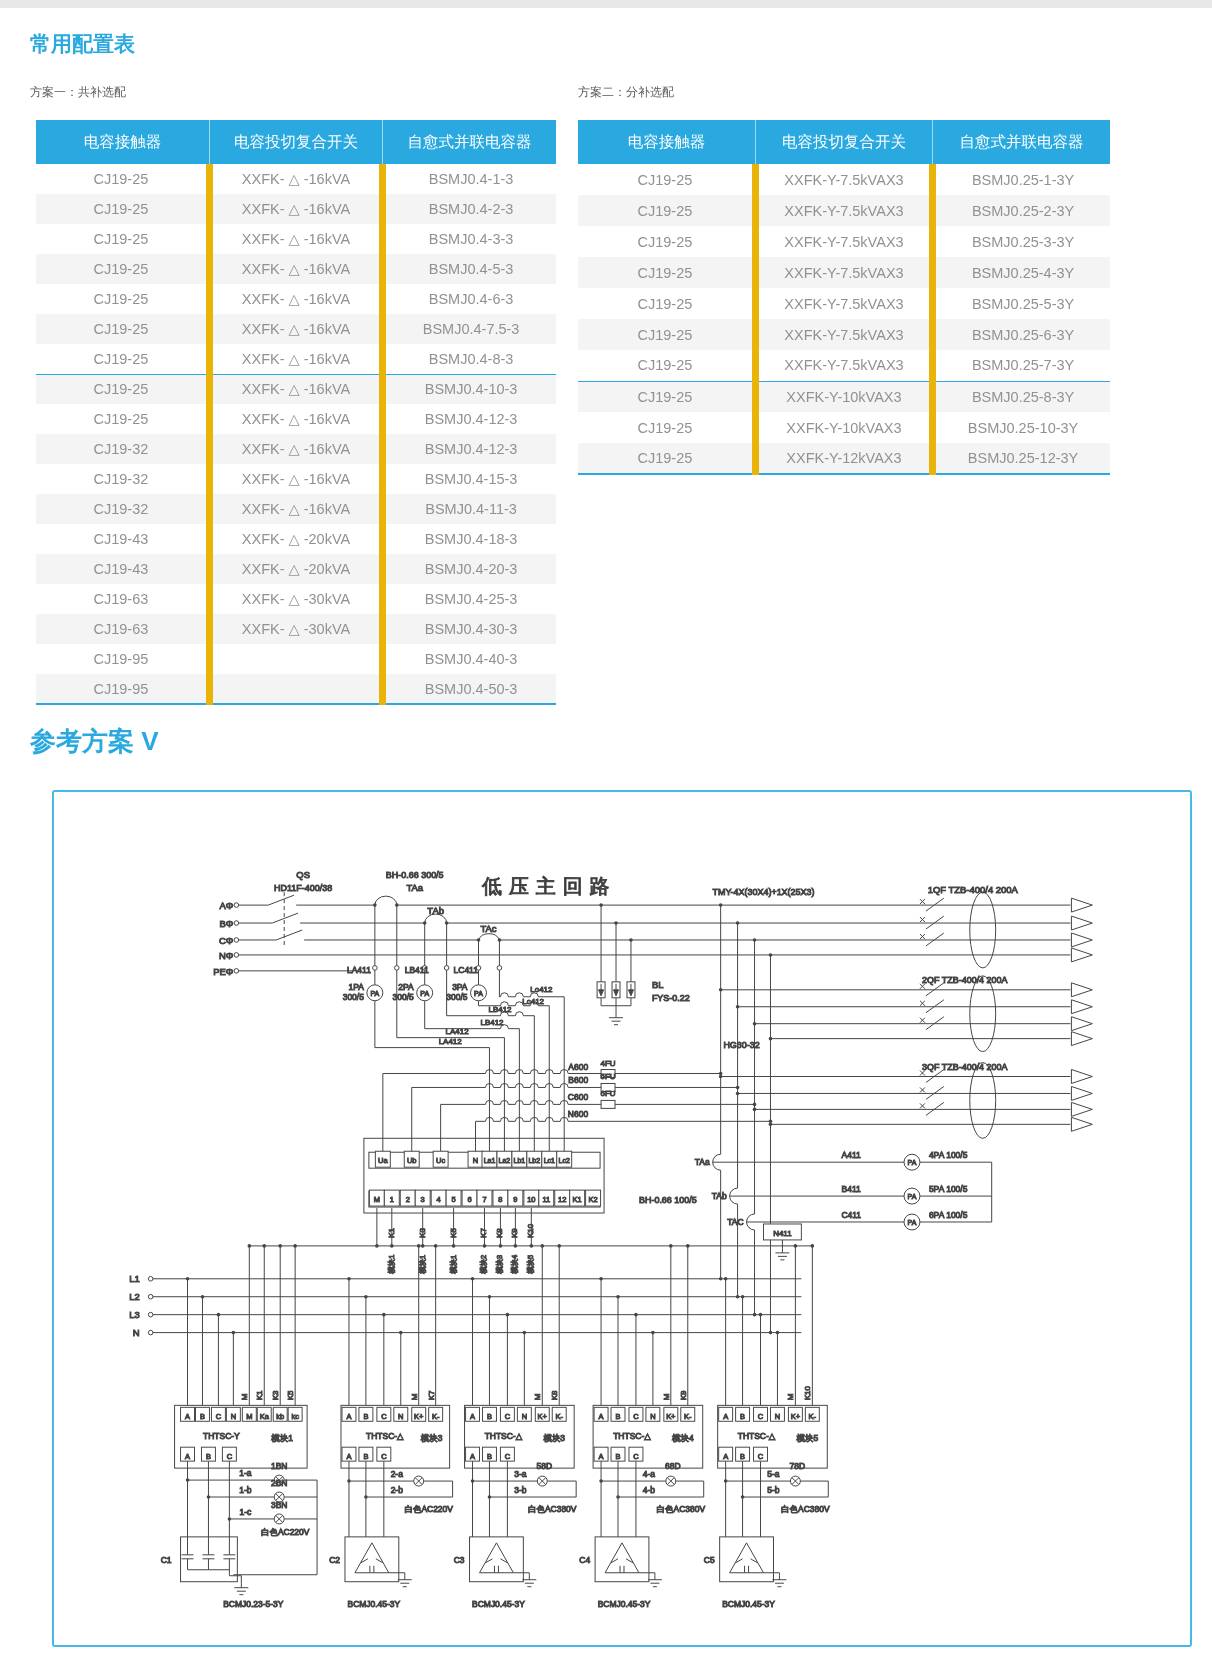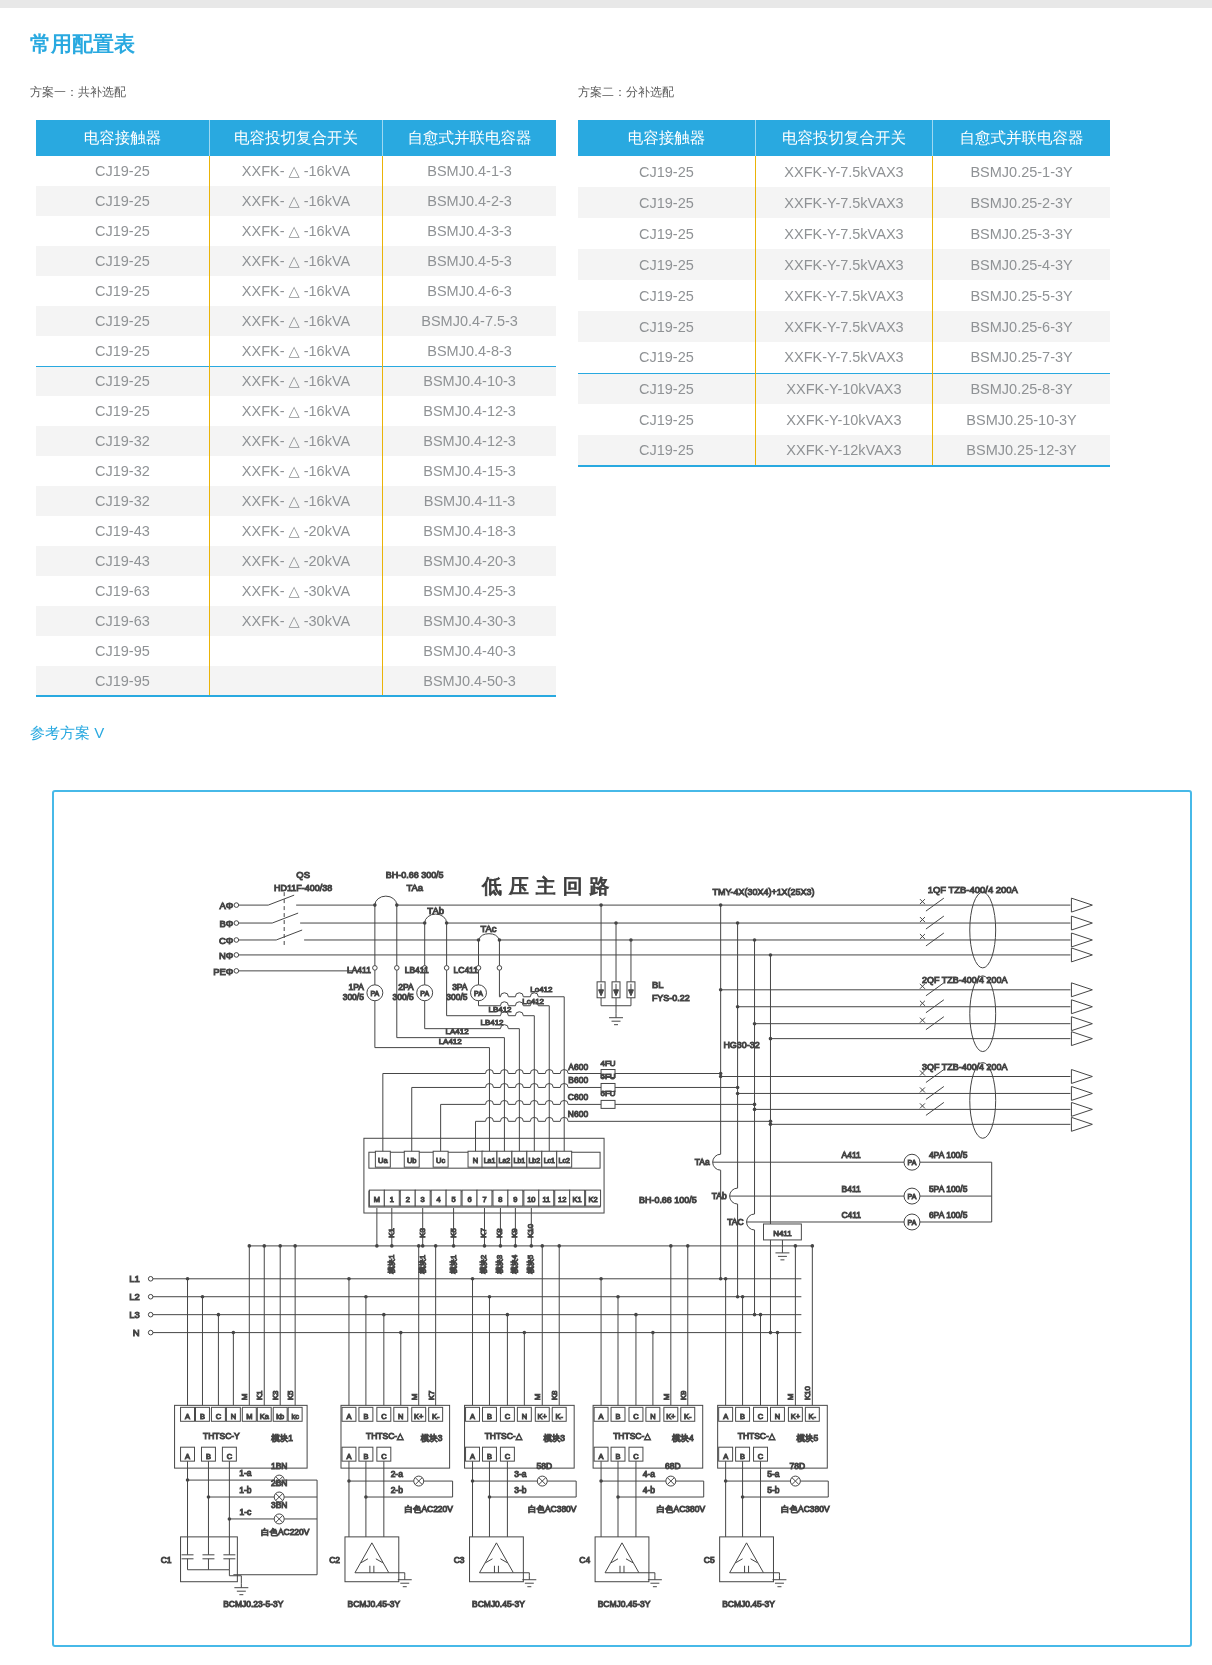--- a/index.html
+++ b/index.html
@@ -5,28 +5,28 @@
   :root{--accent:#29a9e0;--body:#8f9295;}
   *{box-sizing:border-box;margin:0;padding:0}
   body{background:#e8e8e8;font-family:"Liberation Sans",sans-serif}
   .page{position:relative;width:1212px;height:1665px;background:#fff;margin:8px auto;overflow:hidden}
   .doc-title{position:absolute;left:30px;top:22px;font-size:21px;font-weight:bold;color:var(--accent)}
   .subtitle{position:absolute;top:76px;font-size:12px;color:#595959}
   .sub1{left:30px}.sub2{left:578px}
   .twrap{position:absolute;top:112px}
   .t1{left:36px;width:520px}.t2{left:578px;width:532px}
   table{border-collapse:collapse;table-layout:fixed;width:100%;border-bottom:2px solid var(--accent)}
-  th{background:var(--accent);color:#fff;height:36px;font-weight:normal;font-size:15.5px;text-align:center}
+  th{background:var(--accent);color:#fff;height:44px;font-weight:normal;font-size:15.5px;text-align:center}
   th+th{border-left:1px solid rgba(255,255,255,.55)}
   td{height:30px;text-align:center;font-size:14.5px;color:var(--body)}
   #table2 td{height:31px}
-  td+td{border-left:1px solid #eab308}
+  td+td{border-left:7px solid #eab308}
   tr.alt td{background:#f4f4f4}
   tr.divided td{border-top:1px solid var(--accent)}
-  .sec-title{position:absolute;left:30px;top:716px;font-size:15px;font-weight:normal;color:var(--accent)}
+  .sec-title{position:absolute;left:30px;top:716px;font-size:26px;font-weight:bold;color:var(--accent)}
   .frame{position:absolute;left:52px;top:782px;width:1140px;height:857px;border:2px solid #47b9e8;border-radius:3px;background:#fff}
   svg{display:block}
   .s{stroke:#454545;fill:none;stroke-width:1}
   .dash{stroke-dasharray:4 3}
   .cell{fill:#fff;stroke:#4a4a4a;stroke-width:1}
   .whitebox{fill:#fff;stroke:#454545;stroke-width:1}
   svg text{fill:#2b2b2b;font-family:"Liberation Sans","DejaVu Sans",sans-serif}
 </style>
 </head>
 <body>

